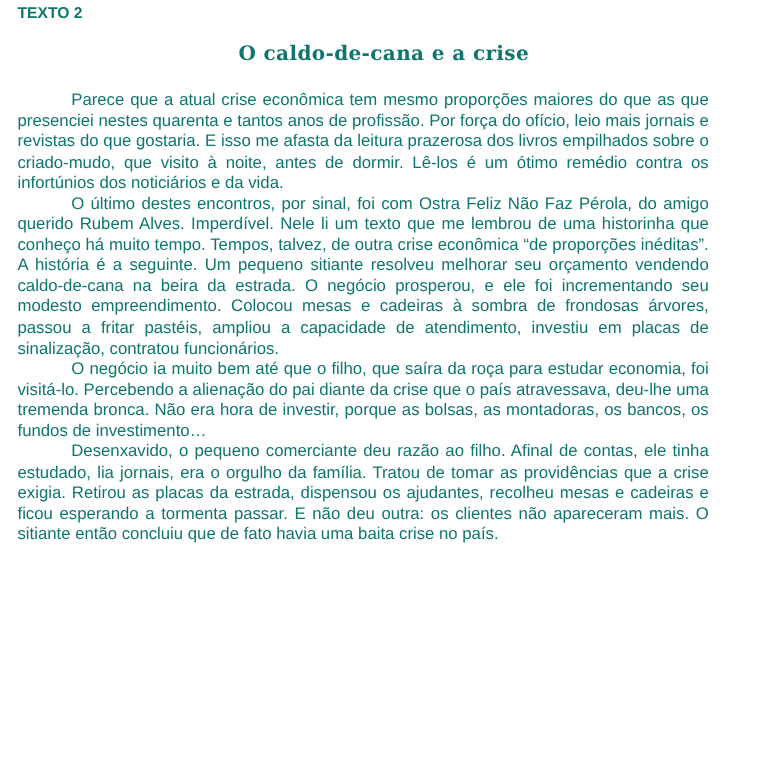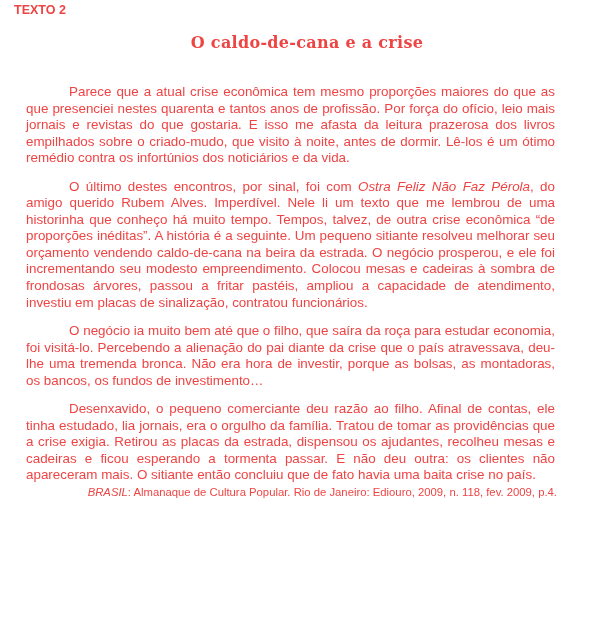--- a/index.html
+++ b/index.html
@@ -5,21 +5,21 @@
   html, body {
     margin: 0;
     padding: 0;
     background: #ffffff;
   }
   .page {
     position: relative;
     width: 606px;
     height: 603px;
     background: #ffffff;
-    color: #ef4444;
+    color: #0f766e;
     font-family: "Liberation Sans", sans-serif;
     overflow: hidden;
   }
   .texto-label {
     position: absolute;
     left: 14px;
     top: 3px;
     font-weight: bold;
     font-size: 12.5px;
     font-family: "Liberation Sans", sans-serif;
@@ -39,54 +39,52 @@
   .body-text {
     position: absolute;
     left: 14px;
     top: 72px;
     width: 553px;
     text-align: justify;
     font-size: 13.4px;
     line-height: 16.55px;
   }
   .body-text p {
-    margin: 12px;
+    margin: 0;
     padding: 0;
     text-indent: 43px;
   }
   .citation {
     position: absolute;
     left: 14px;
     top: 484px;
     width: 543px;
     text-align: right;
     font-size: 11.3px;
     line-height: 16px;
   }
   .citation p {
     margin: 0;
     padding: 0;
   }
   .it {
-    font-style: italic;
   }
 </style>
 </head>
 <body>
 
 <div class="page">
 
   <div class="texto-label">TEXTO 2</div>
 
   <h1 class="doc-title">O caldo-de-cana e a crise</h1>
 
   <div class="body-text">
       <p><span>Parece que a atual crise econômica tem mesmo proporções maiores do que as que presenciei nestes quarenta e tantos anos de profissão. Por força do ofício, leio mais jornais e revistas do que gostaria. E isso me afasta da leitura prazerosa dos livros empilhados sobre o criado-mudo, que visito à noite, antes de dormir. Lê-los é um ótimo remédio contra os infortúnios dos noticiários e da vida.</span></p>
       <p><span>O último destes encontros, por sinal, foi com </span><span class="it">Ostra Feliz Não Faz Pérola</span><span>, do amigo querido Rubem Alves. Imperdível. Nele li um texto que me lembrou de uma historinha que conheço há muito tempo. Tempos, talvez, de outra crise econômica “de proporções inéditas”. A história é a seguinte. Um pequeno sitiante resolveu melhorar seu orçamento vendendo caldo-de-cana na beira da estrada. O negócio prosperou, e ele foi incrementando seu modesto empreendimento. Colocou mesas e cadeiras à sombra de frondosas árvores, passou a fritar pastéis, ampliou a capacidade de atendimento, investiu em placas de sinalização, contratou funcionários.</span></p>
       <p><span>O negócio ia muito bem até que o filho, que saíra da roça para estudar economia, foi visitá-lo. Percebendo a alienação do pai diante da crise que o país atravessava, deu-lhe uma tremenda bronca. Não era hora de investir, porque as bolsas, as montadoras, os bancos, os fundos de investimento…</span></p>
       <p><span>Desenxavido, o pequeno comerciante deu razão ao filho. Afinal de contas, ele tinha estudado, lia jornais, era o orgulho da família. Tratou de tomar as providências que a crise exigia. Retirou as placas da estrada, dispensou os ajudantes, recolheu mesas e cadeiras e ficou esperando a tormenta passar. E não deu outra: os clientes não apareceram mais. O sitiante então concluiu que de fato havia uma baita crise no país.</span></p>
     </div>
 
   <div class="citation">
-      <p><span class="it">BRASIL</span><span>: Almanaque de Cultura Popular. Rio de Janeiro: Ediouro, 2009, n. 118, fev. 2009, p.4.</span></p>
     </div>
 
 </div>
 
 </body></html>

